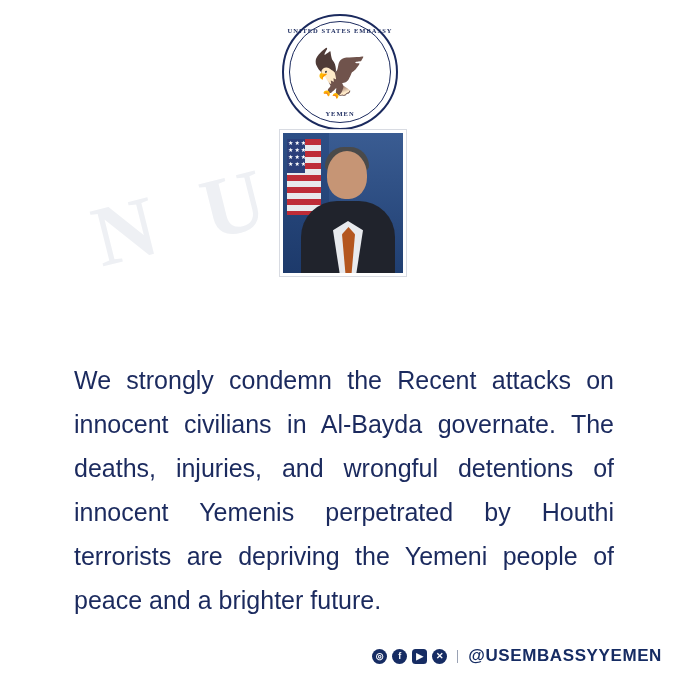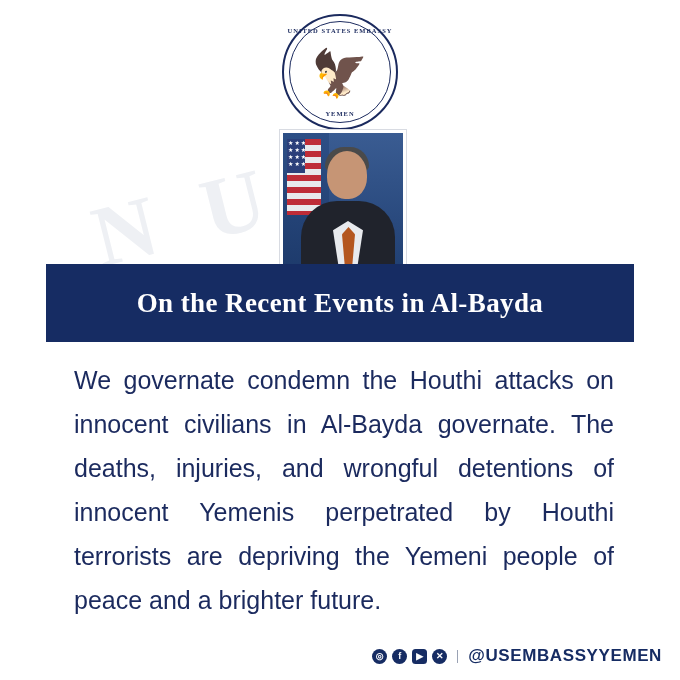--- a/index.html
+++ b/index.html
@@ -285,26 +285,23 @@
     <div class="flag"></div>
     <div class="flag-canton"></div>
     <div class="stars">★★★<br>★★★<br>★★★<br>★★★</div>
     <div class="suit"></div>
     <div class="shirt"></div>
     <div class="tie"></div>
     <div class="hair"></div>
     <div class="head"></div>
   </div>
 
-  <div class="title-band">
-    <div class="title">On the Recent Events in Al-Bayda</div>
-  </div>
 
   <div class="body-text">
-    <p>We governate condemn the Houthi attacks on innocent civilians in Al-Bayda governate. The deaths, injuries, and wrongful detentions of innocent Yemenis perpetrated by Houthi terrorists are depriving the Yemeni people of peace and a brighter future.</p>
+    <p>We strongly condemn the Recent attacks on innocent civilians in Al-Bayda governate. The deaths, injuries, and wrongful detentions of innocent Yemenis perpetrated by Houthi terrorists are depriving the Yemeni people of peace and a brighter future.</p>
   </div>
 
   <div class="footer">
     <div class="social">
       <div class="ic round">◎</div>
       <div class="ic round">f</div>
       <div class="ic">▶</div>
       <div class="ic round">✕</div>
     </div>
     <div class="divider"></div>

